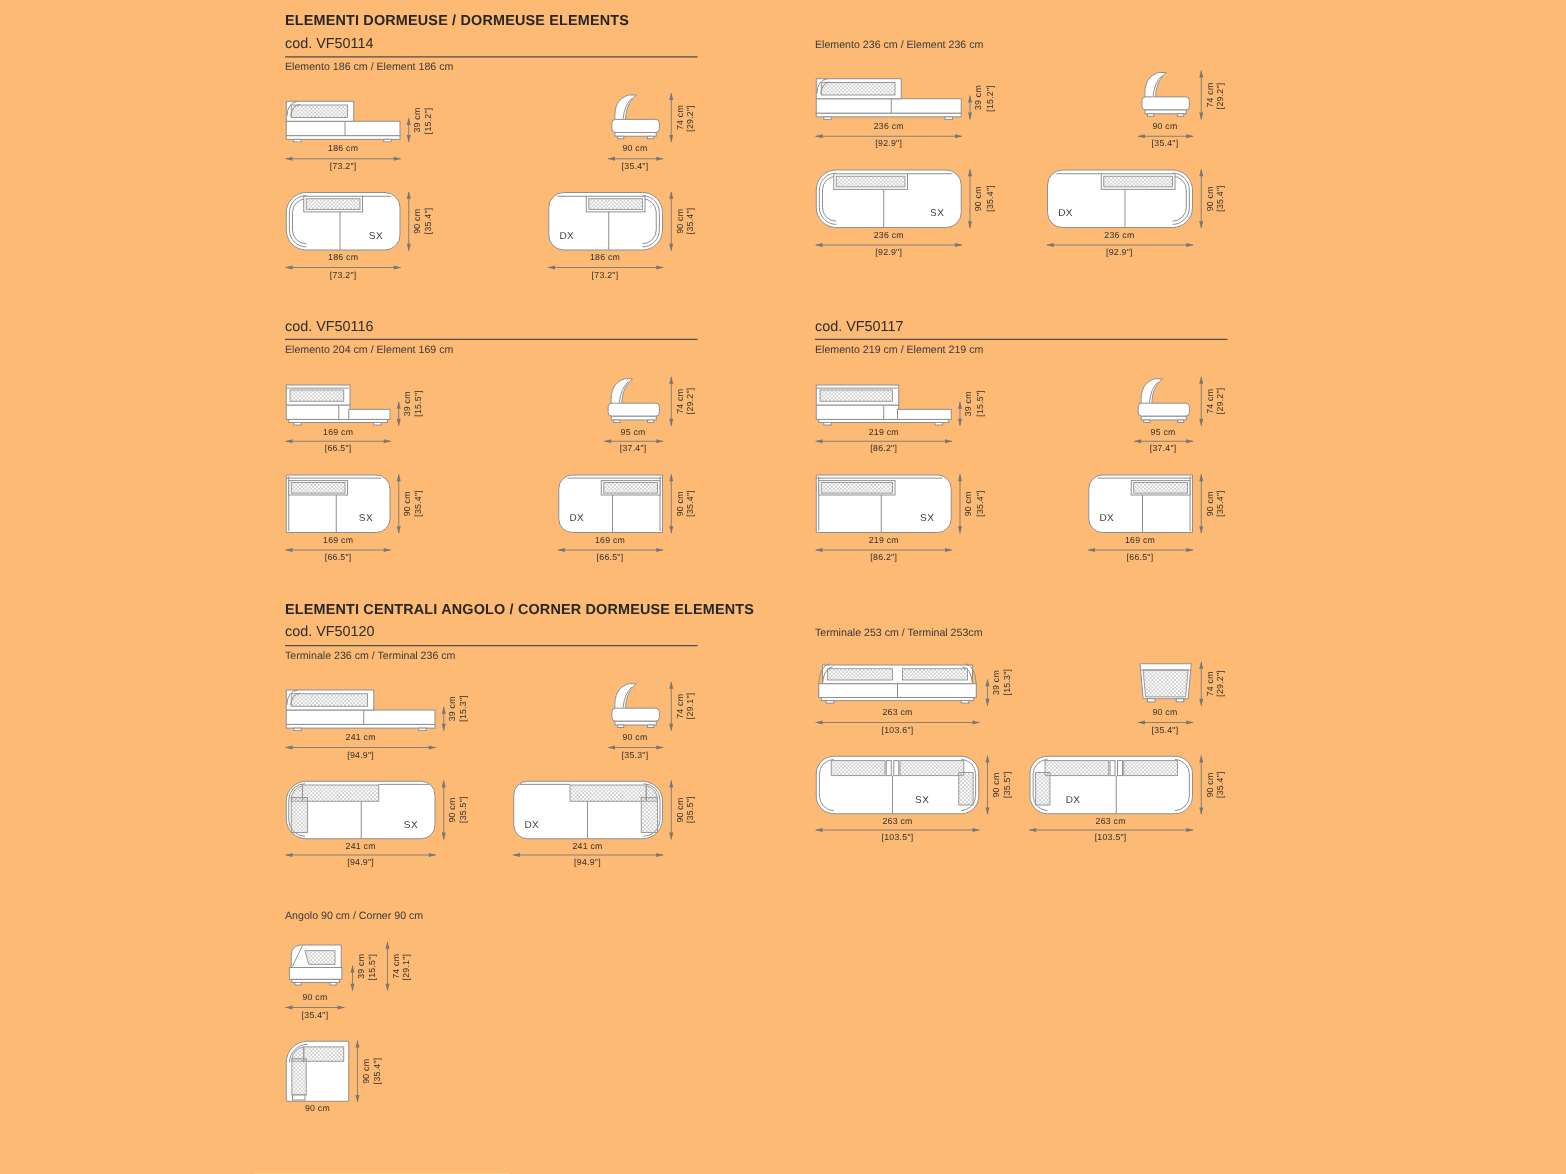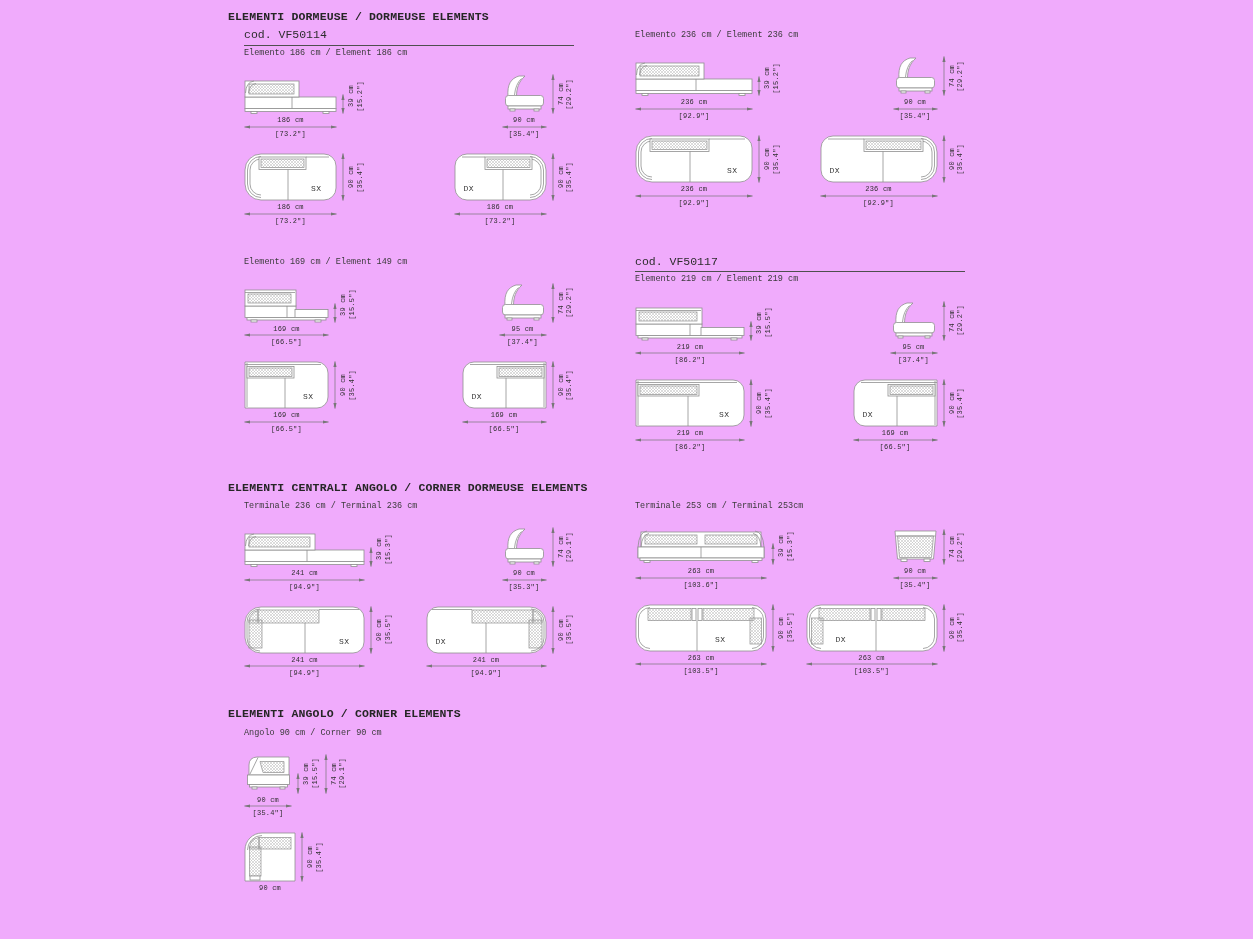--- a/index.html
+++ b/index.html
@@ -1,21 +1,21 @@
 <!DOCTYPE html>
 <html><head>
 <meta charset="utf-8">
 <style>
   html,body { margin:0; padding:0; }
   body { font-family: "Liberation Sans", sans-serif; background:#fff; }
-  .page { position:relative; width:1253px; height:939px; background:#f0abfc; overflow:hidden;font-family:Liberation Mono, monospace; }
+  .page { position:relative; width:1253px; height:939px; background:#fdba74; overflow:hidden; }
   .content { position:absolute; left:228px; top:10px; width:812px; }
   .sec { margin-bottom:30px; }
   .sec-title { font-size:11.5px; font-weight:600; color:#262626; letter-spacing:.15px; margin-bottom:4px; line-height:1.25; }
-  .cols { display:grid; grid-template-columns:330px 330px; column-gap:61px; align-items:start;margin-left:16px; }
+  .cols { display:grid; grid-template-columns:330px 330px; column-gap:94px; align-items:start; }
   .code { font-size:11.5px; color:#2d2d2d; padding-bottom:2px; border-bottom:1px solid #4f4f4f; line-height:1.3; }
   .sub { font-size:8.5px; color:#3a3a3a; padding-top:2px; line-height:1.3; }
   .frow { display:flex; justify-content:space-between; align-items:flex-end; margin-top:15px; }
   .frow.single { justify-content:flex-start; }
   .fig { position:relative; display:flex; flex-direction:column; }
   .fig-main { display:flex; flex-direction:row; }
   .fig-draw { position:relative; display:flex; flex-direction:column; }
   .hdim { display:flex; flex-direction:column; align-items:center; margin-top:2px; }
   .hdim .dim-cm { margin-bottom:-1.5px; }
   .hdim .dim-in { margin-top:-1px; }
@@ -349,21 +349,22 @@
                   </div>
     </div>
               </div>
             </div>
           </div>
         </div>
       </div>
       <div class="sec">
     <div class="cols">
           <div class="col">
-      <div class="sub">Elemento 169 cm / Element 149 cm</div>
+      <div class="code">cod. VF50116</div>
+      <div class="sub">Elemento 204 cm / Element 169 cm</div>
       <div class="frow">
               <div class="fig">
     <div class="fig-main">
       <div class="fig-draw">
         <svg width="85" height="36">
                       <rect x="3" y="30.5" width="79" height="2.5" fill="#ffffff" stroke="#8f8f8f" stroke-width="0.8"></rect>
   <rect x="7" y="33" width="6" height="2" fill="#ffffff" stroke="#8f8f8f" stroke-width="0.8"></rect>
                       <rect x="71" y="33" width="6" height="2" fill="#ffffff" stroke="#8f8f8f" stroke-width="0.8"></rect>
   <rect x="1" y="19" width="51" height="11.5" fill="#ffffff" stroke="#8f8f8f" stroke-width="0.8"></rect>
   <rect x="51" y="22.5" width="33" height="8" fill="#ffffff" stroke="#8f8f8f" stroke-width="0.8"></rect>
@@ -659,20 +660,21 @@
     </div>
               </div>
             </div>
           </div>
         </div>
       </div>
       <div class="sec">
     <div class="sec-title">ELEMENTI CENTRALI ANGOLO / CORNER DORMEUSE ELEMENTS</div>
     <div class="cols">
           <div class="col">
+      <div class="code">cod. VF50120</div>
       <div class="sub">Terminale 236 cm / Terminal 236 cm</div>
       <div class="frow">
               <div class="fig">
     <div class="fig-main">
       <div class="fig-draw">
         <svg width="121" height="36">
                       <rect x="1" y="30.5" width="119" height="3" fill="#ffffff" stroke="#8f8f8f" stroke-width="0.8"></rect>
   <rect x="7" y="33.5" width="6" height="2" fill="#ffffff" stroke="#8f8f8f" stroke-width="0.8"></rect>
                       <rect x="107" y="33.5" width="6" height="2" fill="#ffffff" stroke="#8f8f8f" stroke-width="0.8"></rect>
   <rect x="1" y="19" width="119" height="11.5" fill="#ffffff" stroke="#8f8f8f" stroke-width="0.8"></rect>
@@ -975,21 +977,20 @@
       <span class="dim-in">[35.4"]</span>
     </div>
                   </div>
     </div>
               </div>
             </div>
           </div>
         </div>
       </div>
       <div class="sec">
-    <div class="sec-title">ELEMENTI ANGOLO / CORNER ELEMENTS</div>
     <div class="cols">
           <div class="col">
       <div class="sub">Angolo 90 cm / Corner 90 cm</div>
       <div class="frow single">
               <div class="fig">
     <div class="fig-main">
       <div class="fig-draw">
         <svg width="48" height="40">
                       <path d="M5,21 L5,11 Q5,3.5 13,3 L45,3 L45,21 Z" fill="#ffffff" stroke="#8f8f8f" stroke-width="0.8"></path>
   <line x1="6" y1="20" x2="14" y2="3.5" stroke="#8f8f8f" stroke-width="0.8" fill="none"></line>

